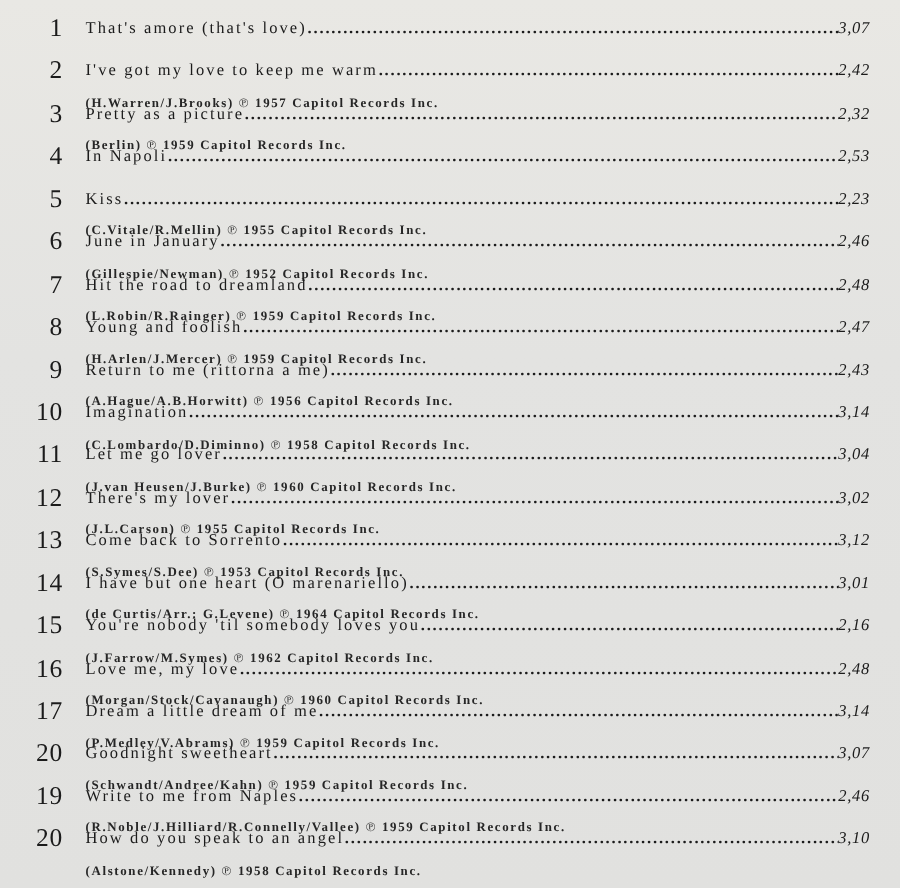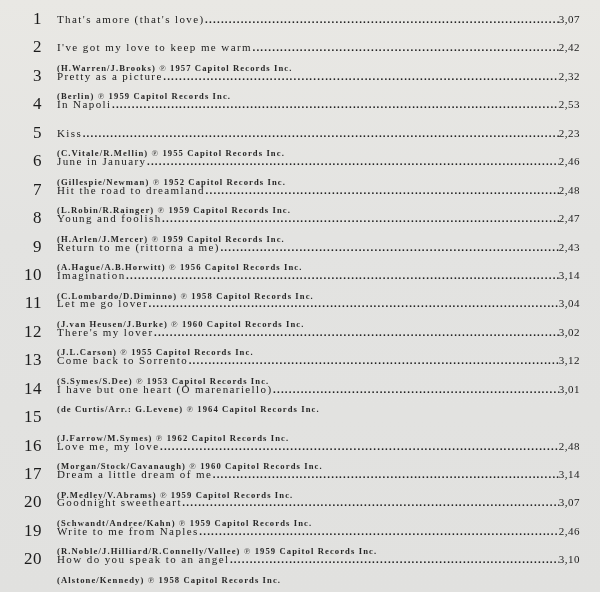--- a/index.html
+++ b/index.html
@@ -58,20 +58,21 @@
       overflow: hidden;
       letter-spacing: 0.2px;
       font-size: 15px;
     }
     .track-dots::before {
       content: "......................................................................................................................................................";
     }
     .track-duration {
       flex: 0 0 auto;
       letter-spacing: 0.5px;
+      font-style: italic;
     }
     .track-credit {
       position: absolute;
       left: 57px;
       top: 18px;
       font-size: 8.6px;
       line-height: 10px;
       letter-spacing: 1.1px;
       font-weight: bold;
       white-space: nowrap;
@@ -258,20 +259,25 @@
       <span class="track-duration">3,01</span>
     </div>
     <div class="track-credit">
       <span>(J.Farrow/M.Symes)</span>
       <span class="pmark">℗</span>
       <span>1962 Capitol Records Inc.</span>
     </div>
   </div>
     <div class="track">
     <div class="track-num">15</div>
+    <div class="track-line">
+      <span class="track-title">You're nobody 'til somebody loves you</span>
+      <span class="track-dots"></span>
+      <span class="track-duration">2,16</span>
+    </div>
     <div class="track-credit">
       <span>(Morgan/Stock/Cavanaugh)</span>
       <span class="pmark">℗</span>
       <span>1960 Capitol Records Inc.</span>
     </div>
   </div>
     <div class="track">
     <div class="track-num">16</div>
     <div class="track-line">
       <span class="track-title">Love me, my love</span>

